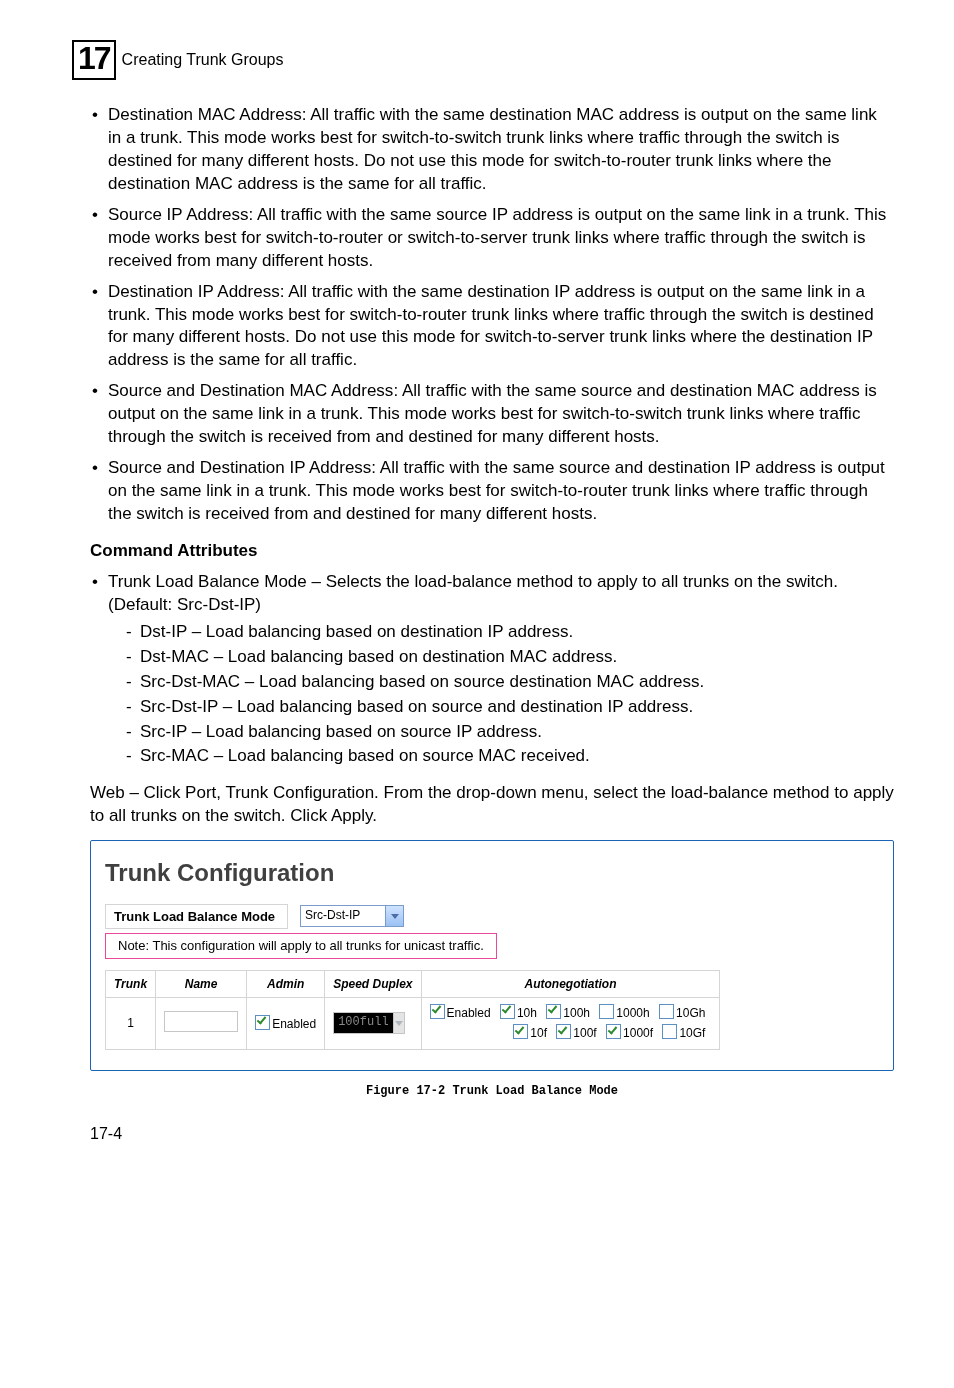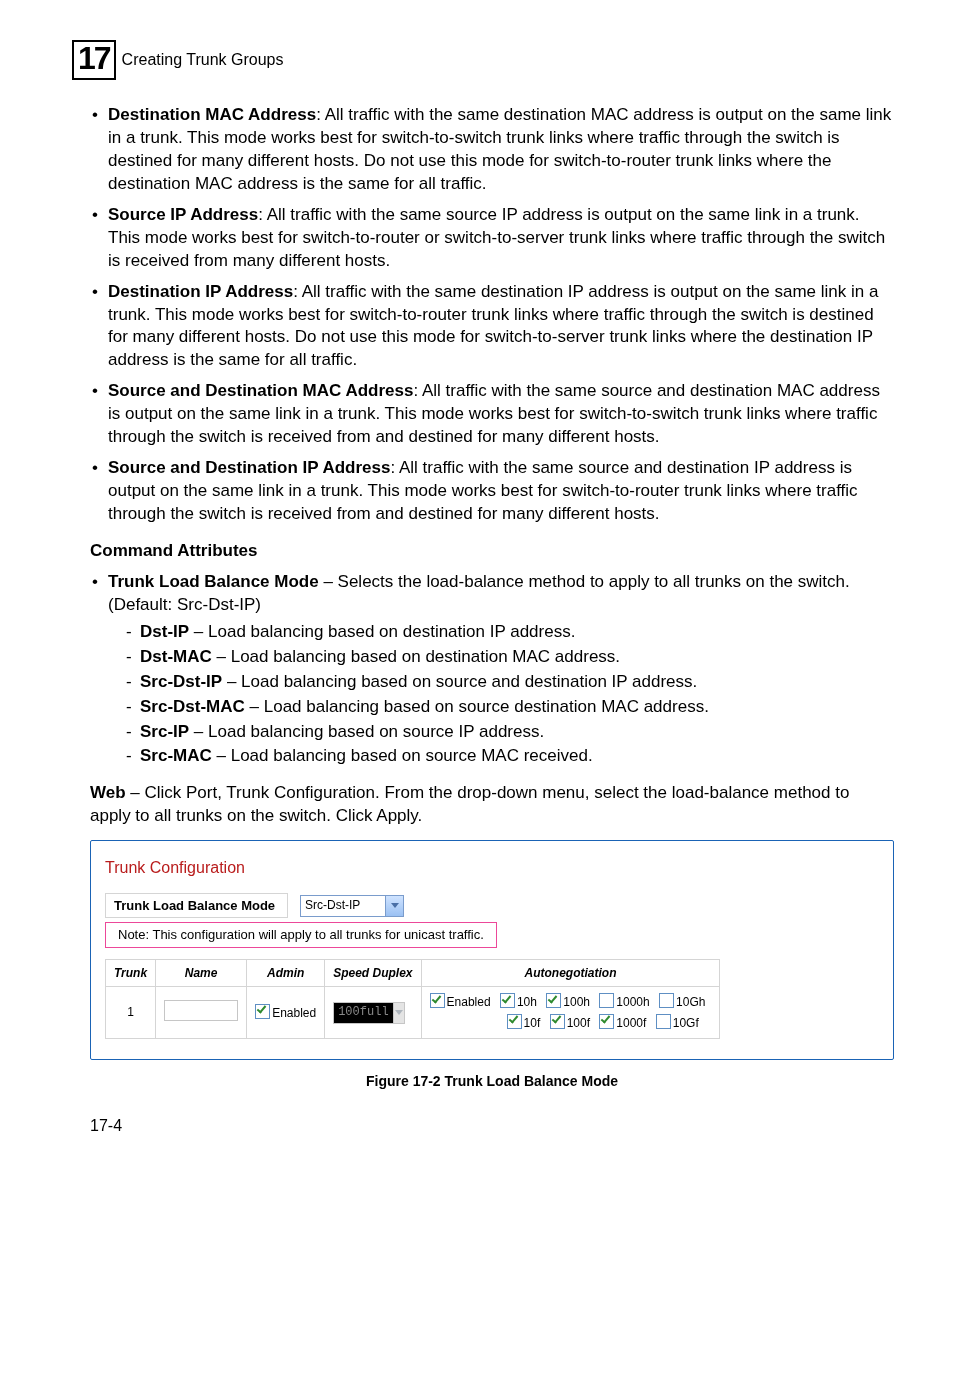--- a/index.html
+++ b/index.html
@@ -57,41 +57,41 @@
     position: relative;
     padding-left: 14px;
     margin-bottom: 2px;
   }
   ul.sub > li::before {
     content: "-";
     position: absolute;
     left: 0;
     top: 0;
   }
-  .b { font-weight: bold; }
+  .b { font-weight: normal; }
   .section-head {
     font-weight: bold;
     margin: 12px 0 8px 0;
   }
   .para { margin-bottom: 12px; }
   
   .figure-wrap {
     border: 1.5px solid #1a63b5;
     border-radius: 2px;
     padding: 12px 14px 20px 14px;
     margin-top: 8px;
     font-size: 13px;
     font-family: Verdana, Arial, sans-serif;
   }
   .fig-title {
     font-family: Arial, sans-serif;
-    font-size: 16px;
-    font-weight: normal;
+    font-size: 24px;
+    font-weight: bold;
     margin: 4px 0 14px 0;
-    color: #b91c1c;
+    color: #404040;
   }
   .mode-row {
     display: flex;
     align-items: center;
     gap: 12px;
     margin-bottom: 4px;
   }
   .mode-label {
     border: 1px solid #d5d5d5;
     border-top: 1px solid #d5d5d5;
@@ -182,30 +182,30 @@
   }
   .name-input {
     display: inline-block;
     border: 1px solid #c6c6c6;
     width: 72px;
     height: 19px;
     background: #fff;
   }
   .auton-cell {
     white-space: nowrap;
-    text-align: center;
+    text-align: right;
     line-height: 1.7;
   }
   .lbl { margin-right: 6px; }
   .caption {
     text-align: center;
     font-weight: bold;
-    font-size: 14px;
+    font-size: 12px;
     margin-top: 12px;
-    font-family: Liberation Sans, sans-serif;
+    font-family: Liberation Mono, monospace;
   }
   .pagenum {
     margin-top: 24px;
     font-size: 16px;
   }
 </style>
 </head>
 <body>
 
 <div class="chapter-header">
@@ -222,22 +222,22 @@
 </ul>
 
 <div class="section-head">Command Attributes</div>
 
 <ul class="bullets">
   <li>
     <span class="b">Trunk Load Balance Mode</span><span> – Selects the load-balance method to apply to all trunks on the switch. (Default: Src-Dst-IP)</span>
     <ul class="sub">
       <li><span class="b">Dst-IP</span><span>  – Load balancing based on destination IP address.</span></li>
       <li><span class="b">Dst-MAC</span><span>  – Load balancing based on destination MAC address.</span></li>
+      <li><span class="b">Src-Dst-MAC</span><span>  – Load balancing based on source destination MAC address.</span></li>
       <li><span class="b">Src-Dst-IP</span><span>  – Load balancing based on source and destination IP address.</span></li>
-      <li><span class="b">Src-Dst-MAC</span><span>  – Load balancing based on source destination MAC address.</span></li>
       <li><span class="b">Src-IP</span><span>  – Load balancing based on source IP address.</span></li>
       <li><span class="b">Src-MAC</span><span>  – Load balancing based on source MAC received.</span></li>
     </ul>
   </li>
 </ul>
 
 <div class="para">
   <span class="b">Web</span><span> – Click Port, Trunk Configuration. From the drop-down menu, select the load-balance method to apply to all trunks on the switch. Click Apply.</span>
 </div>
 

